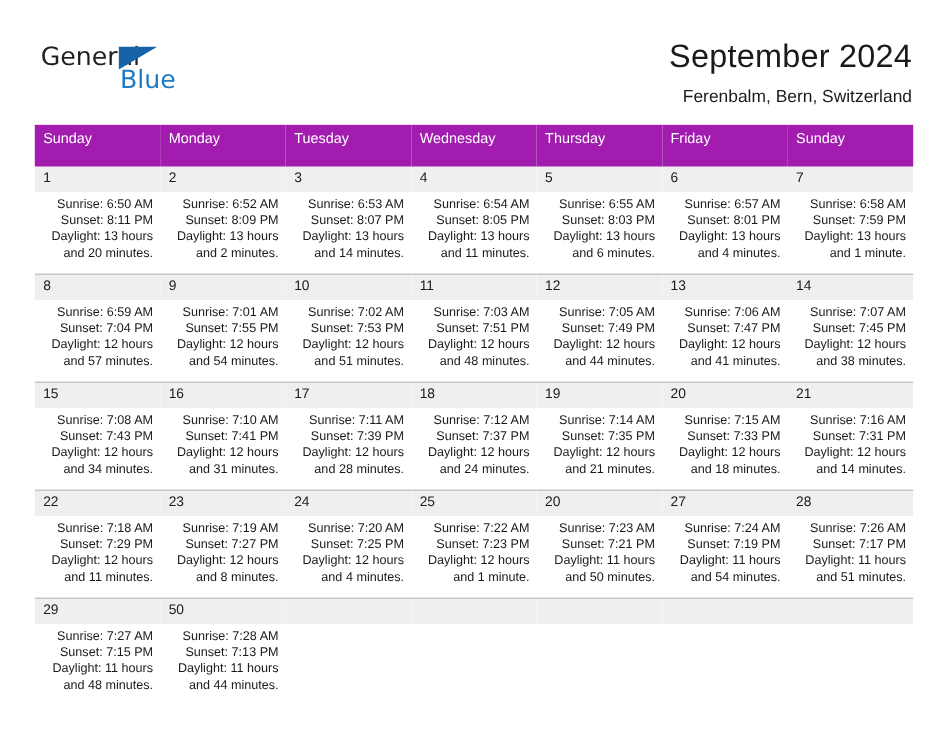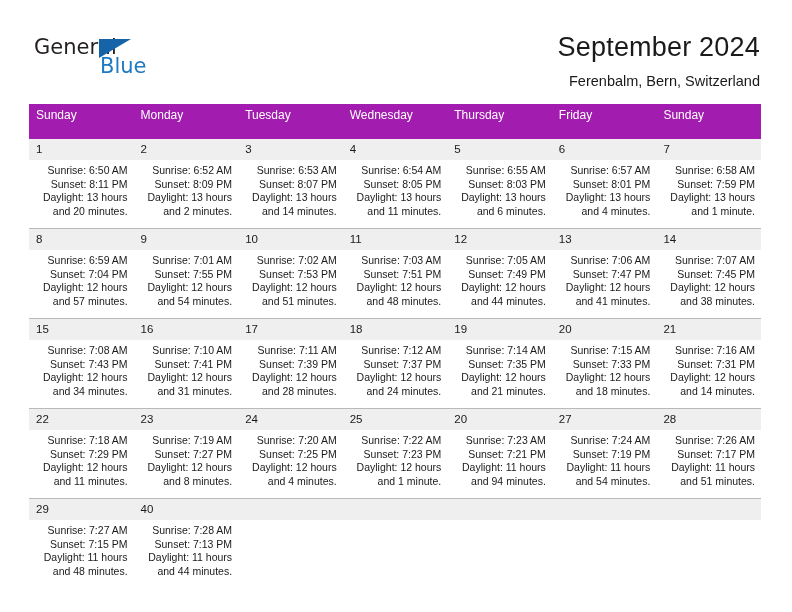--- a/index.html
+++ b/index.html
@@ -426,21 +426,21 @@
             <div>Daylight: 12 hours</div>
             <div>and 1 minute.</div>
           </div>
         </td>
         <td>
           <span class="daynum">20</span>
           <div class="details">
             <div>Sunrise: 7:23 AM</div>
             <div>Sunset: 7:21 PM</div>
             <div>Daylight: 11 hours</div>
-            <div>and 94 minutes.</div>
+            <div>and 50 minutes.</div>
           </div>
         </td>
         <td>
           <span class="daynum">27</span>
           <div class="details">
             <div>Sunrise: 7:24 AM</div>
             <div>Sunset: 7:19 PM</div>
             <div>Daylight: 11 hours</div>
             <div>and 54 minutes.</div>
           </div>
@@ -460,21 +460,21 @@
         <td>
           <span class="daynum">29</span>
           <div class="details">
             <div>Sunrise: 7:27 AM</div>
             <div>Sunset: 7:15 PM</div>
             <div>Daylight: 11 hours</div>
             <div>and 48 minutes.</div>
           </div>
         </td>
         <td>
-          <span class="daynum">40</span>
+          <span class="daynum">50</span>
           <div class="details">
             <div>Sunrise: 7:28 AM</div>
             <div>Sunset: 7:13 PM</div>
             <div>Daylight: 11 hours</div>
             <div>and 44 minutes.</div>
           </div>
         </td>
         <td class="empty">
           <span class="daynum"></span>
         </td>

